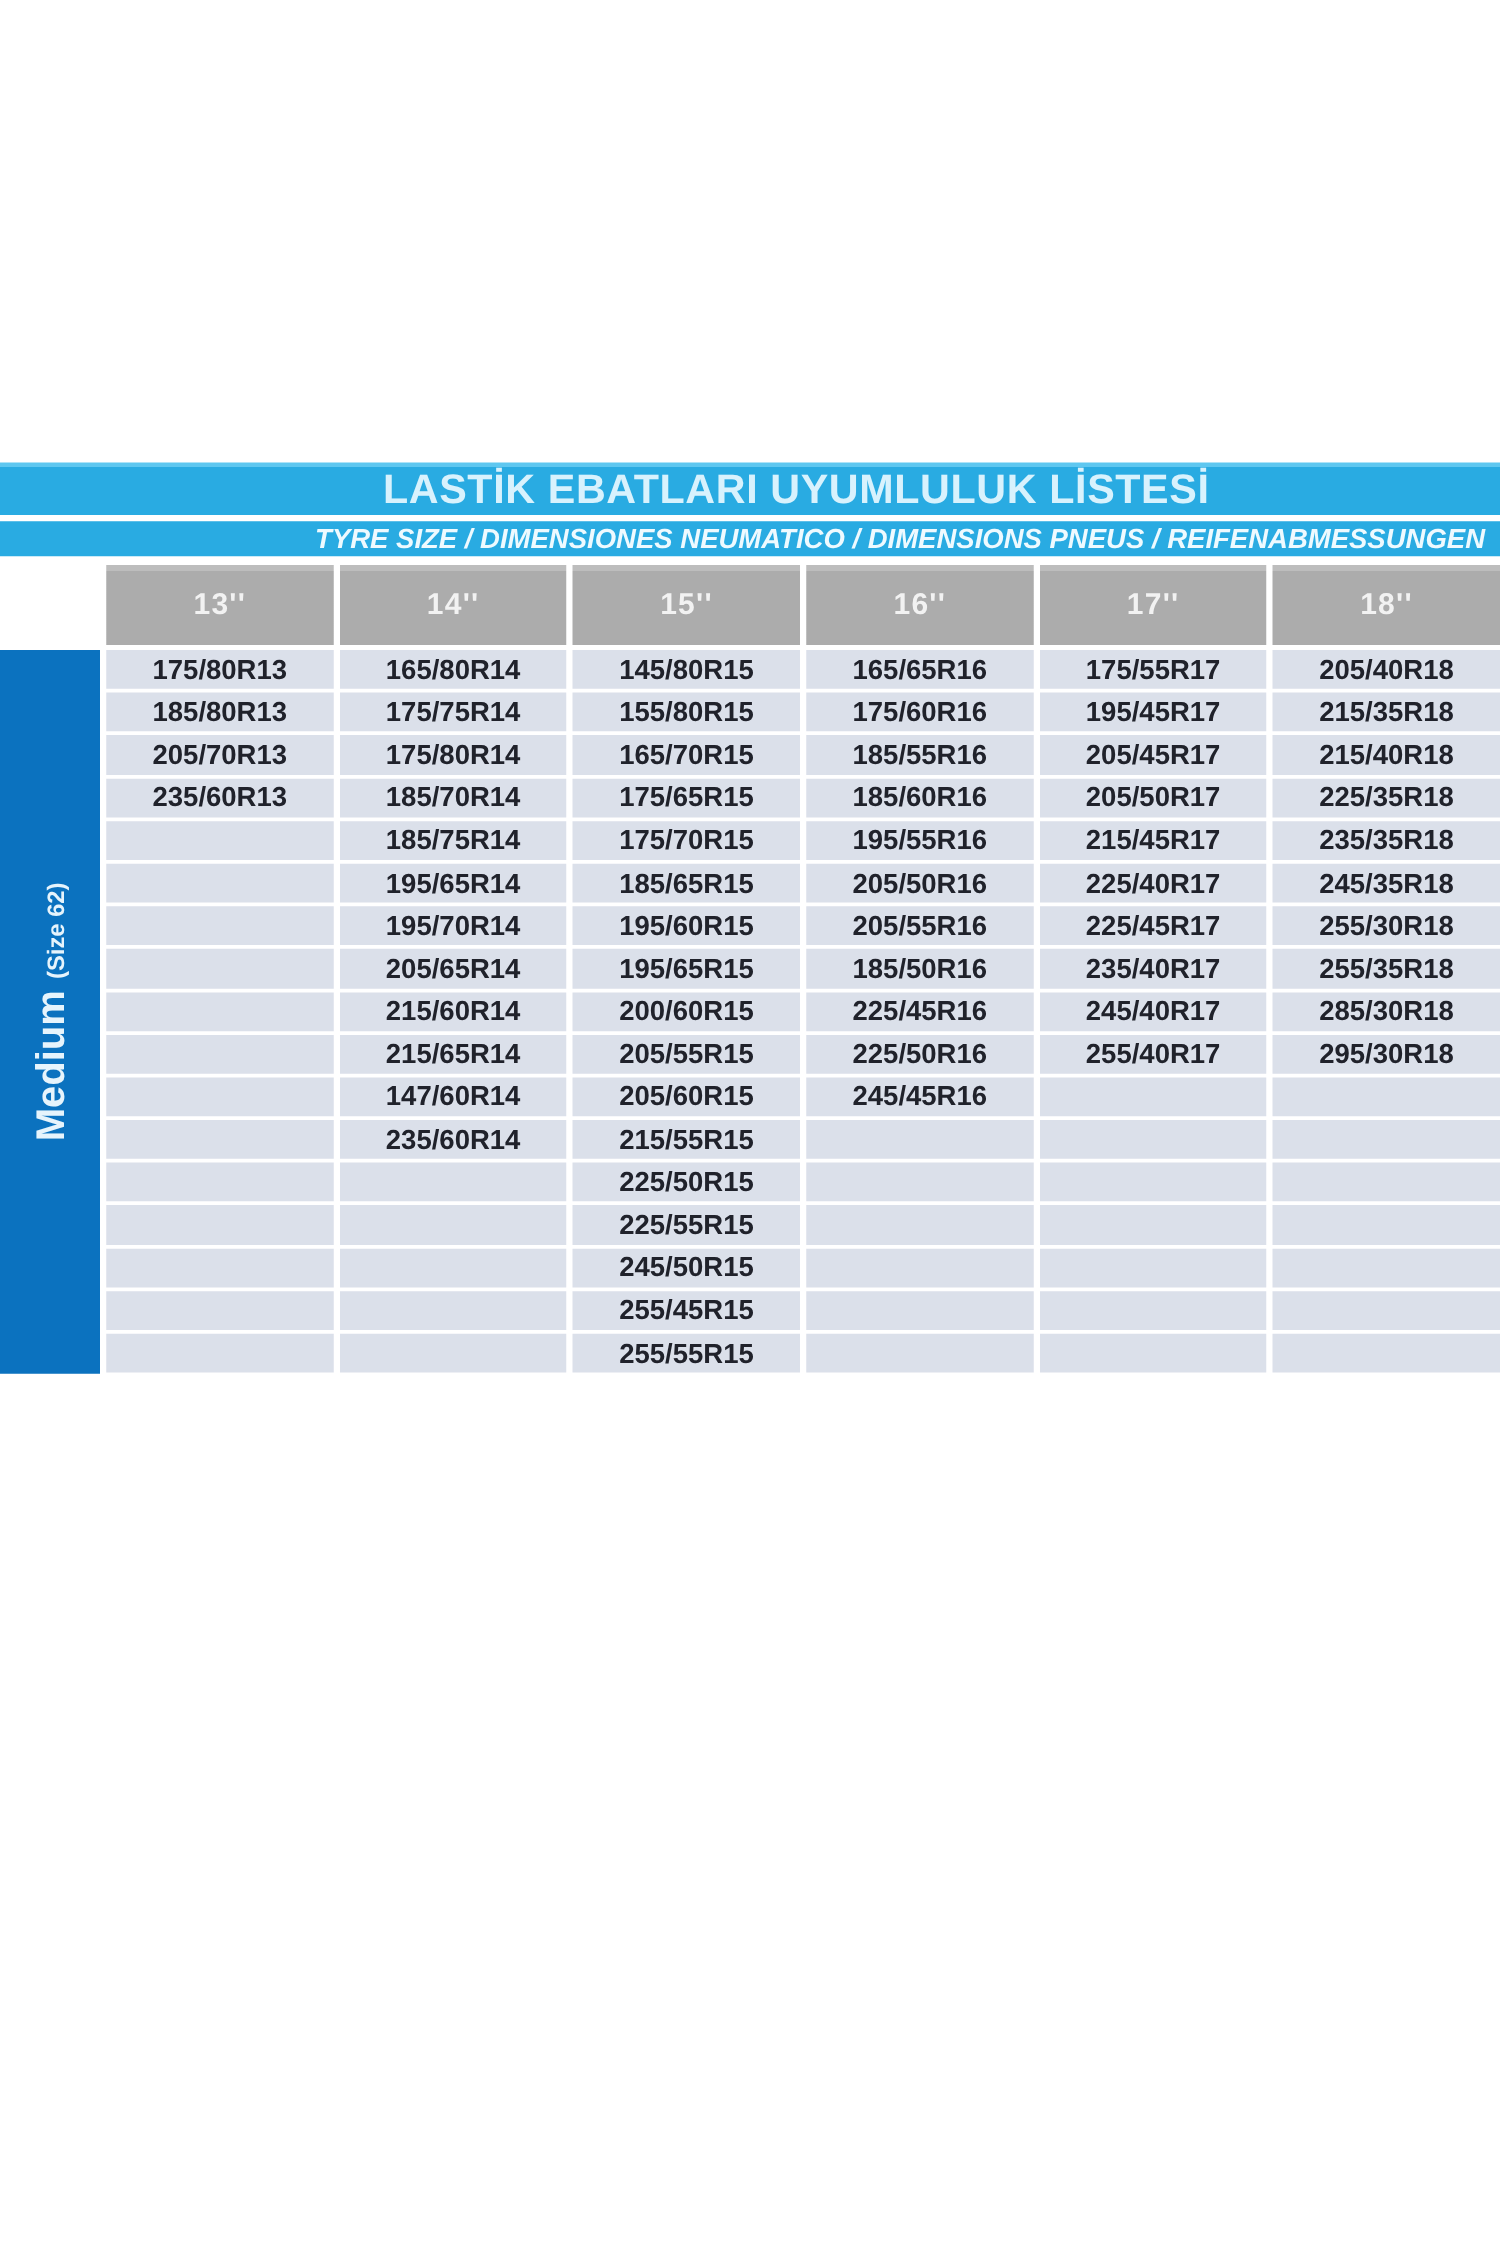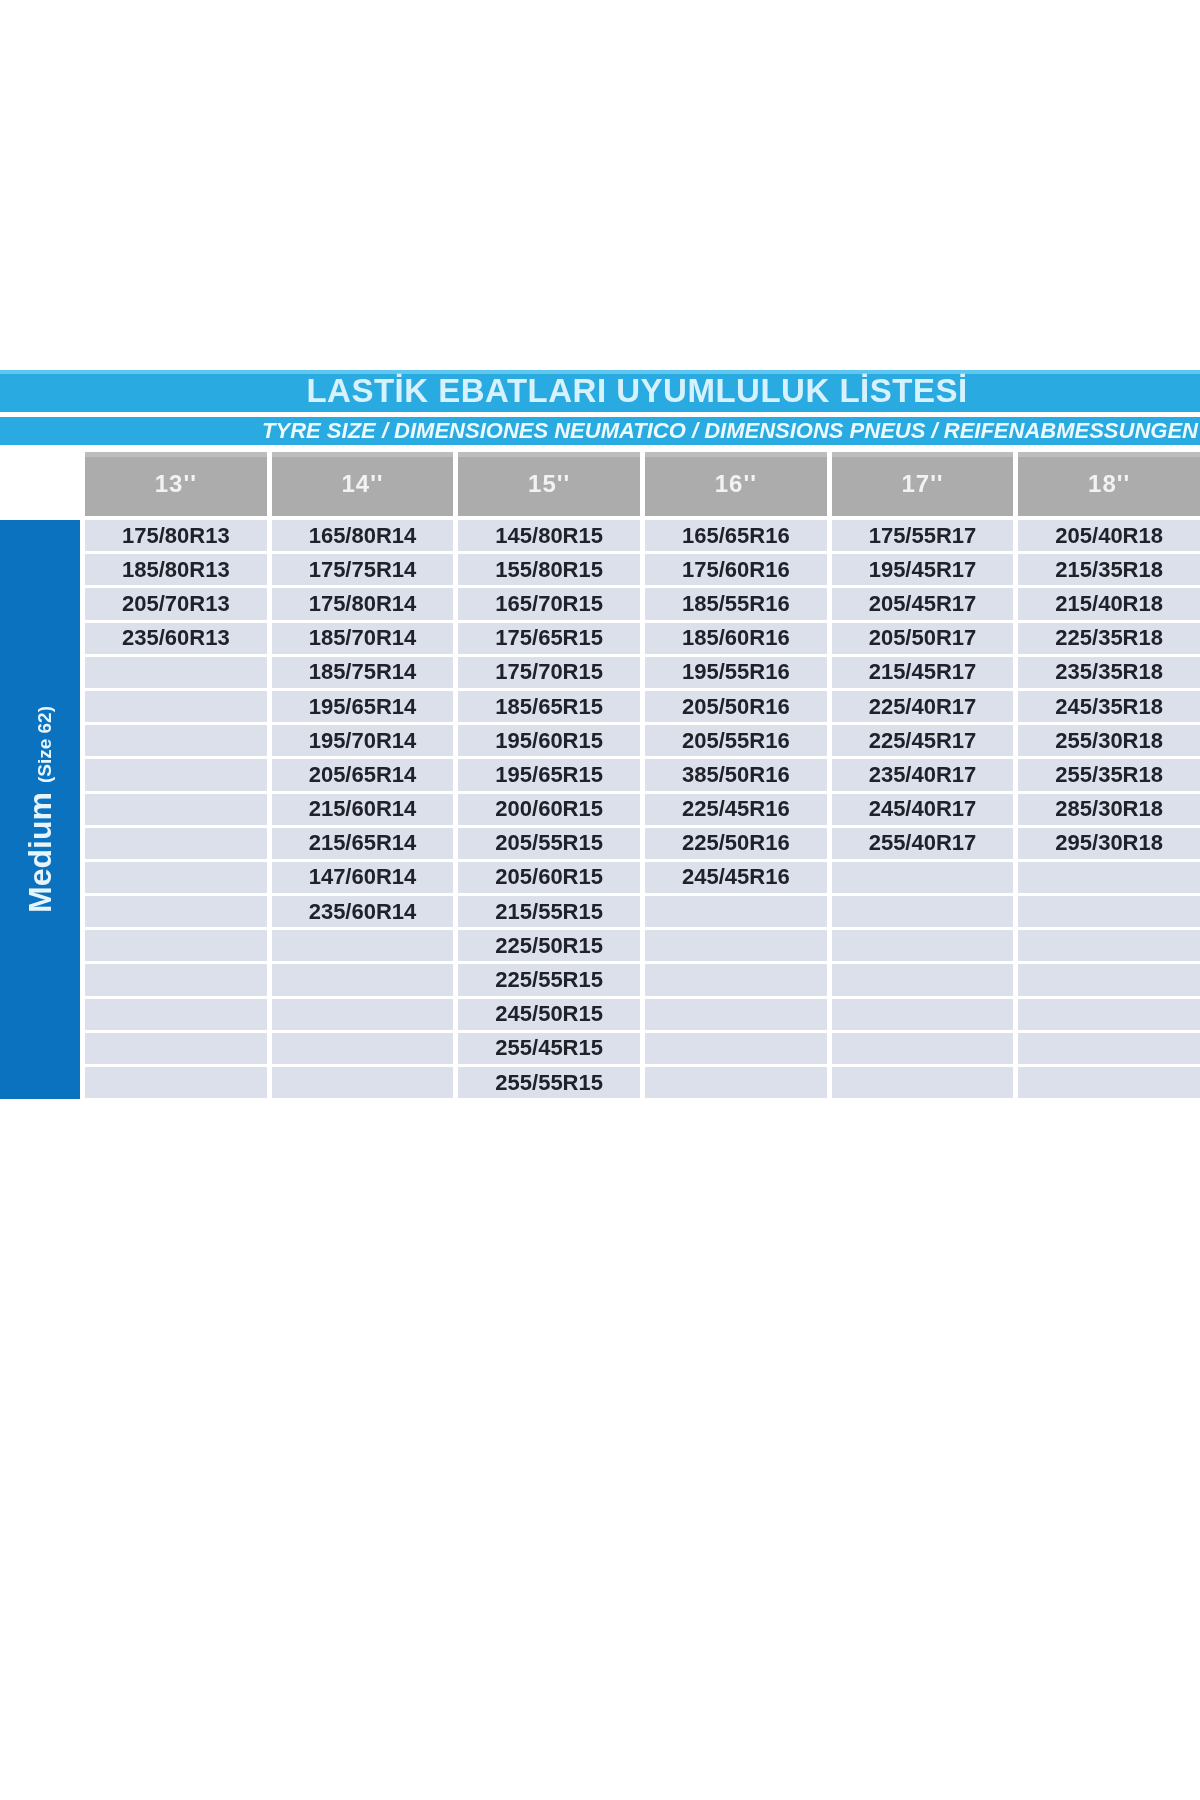--- a/index.html
+++ b/index.html
@@ -30,21 +30,21 @@
     white-space: nowrap;
   }
   .subtitle-band {
     position: absolute;
     left: 0; top: 417px;
     width: 1200px; height: 28px;
     background: #29abe2;
     display: flex;
     align-items: center;
     justify-content: flex-end;
-    padding-right: 2px;
+    padding-right: 12px;
   }
   .subtitle-band span {
     color: #eefaff;
     font-size: 22px;
     font-weight: bold;
     font-style: italic;
     white-space: nowrap;
   }
   .corner-cell {
     position: absolute;
@@ -181,21 +181,21 @@
       <div class="cell">245/35R18</div>
       <div class="cell"></div>
       <div class="cell">195/70R14</div>
       <div class="cell">195/60R15</div>
       <div class="cell">205/55R16</div>
       <div class="cell">225/45R17</div>
       <div class="cell">255/30R18</div>
       <div class="cell"></div>
       <div class="cell">205/65R14</div>
       <div class="cell">195/65R15</div>
-      <div class="cell">385/50R16</div>
+      <div class="cell">185/50R16</div>
       <div class="cell">235/40R17</div>
       <div class="cell">255/35R18</div>
       <div class="cell"></div>
       <div class="cell">215/60R14</div>
       <div class="cell">200/60R15</div>
       <div class="cell">225/45R16</div>
       <div class="cell">245/40R17</div>
       <div class="cell">285/30R18</div>
       <div class="cell"></div>
       <div class="cell">215/65R14</div>

